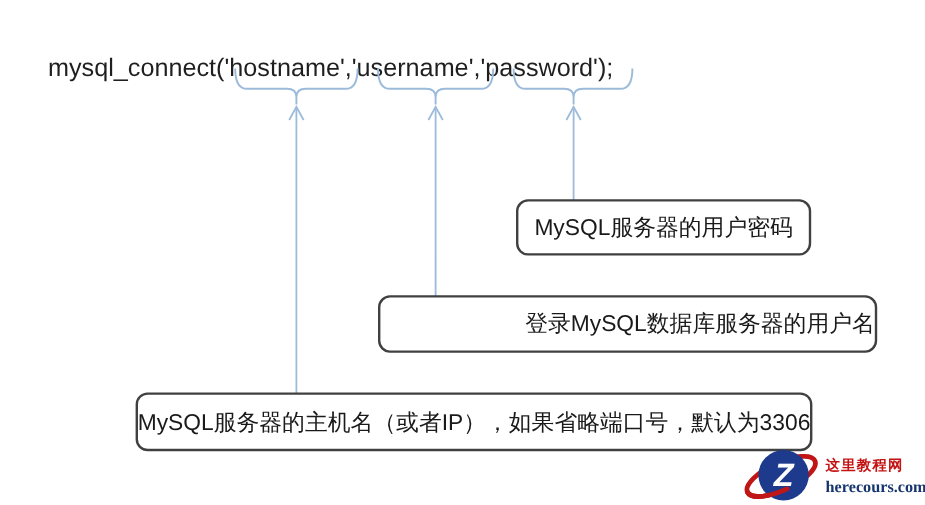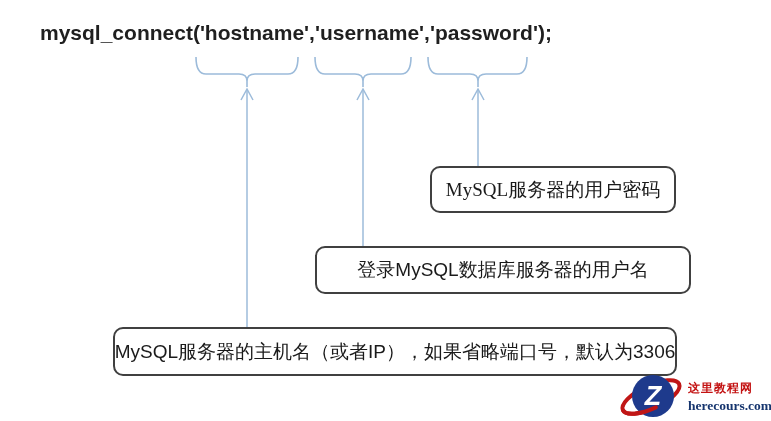--- a/index.html
+++ b/index.html
@@ -1,32 +1,32 @@
 <!DOCTYPE html>
 <html><head>
 <meta charset="utf-8">
 <style>
   html,body { margin:0; padding:0; background:#ffffff; }
   .stage {
     position:relative; width:771px; height:421px; background:#ffffff;
     font-family:"Liberation Sans", sans-serif; overflow:hidden;
   }
   .code-line {
-    position:absolute; left:40px; top:21px;
-    font-size:21px; font-weight:700; color:#1f1f1f; white-space:nowrap;
+    position:absolute; left:40px; top:45px;
+    font-size:21px; font-weight:400; color:#1f1f1f; white-space:nowrap;
   }
   .overlay { position:absolute; left:0; top:0; width:771px; height:421px; }
   .callout {
     position:absolute; box-sizing:border-box;
     border:2px solid #404040; border-radius:10px; background:#ffffff;
     display:flex; align-items:center; justify-content:center;
     font-size:19px; color:#1a1a1a; white-space:nowrap;
   }
-  .callout-password { left:430px; top:166px; width:246px; height:47px;font-family:Liberation Serif, serif; }
-  .callout-username { left:315px; top:246px; width:376px; height:48px; }
+  .callout-password { left:430px; top:166px; width:246px; height:47px; }
+  .callout-username { left:315px; top:246px; width:416px; height:48px;justify-content:flex-end; }
   .callout-hostname { left:113px; top:327px; width:564px; height:49px; }
   .watermark {
     position:absolute; left:618px; top:371px; width:153px; height:50px;
     display:flex; align-items:center;
   }
   .globe-svg { width:72px; height:50px; flex:0 0 auto; }
   .wm-text { margin-left:-2px; }
   .site-name {
     font-size:12px; font-weight:700; color:#c31212; letter-spacing:1px;
     line-height:20px;

